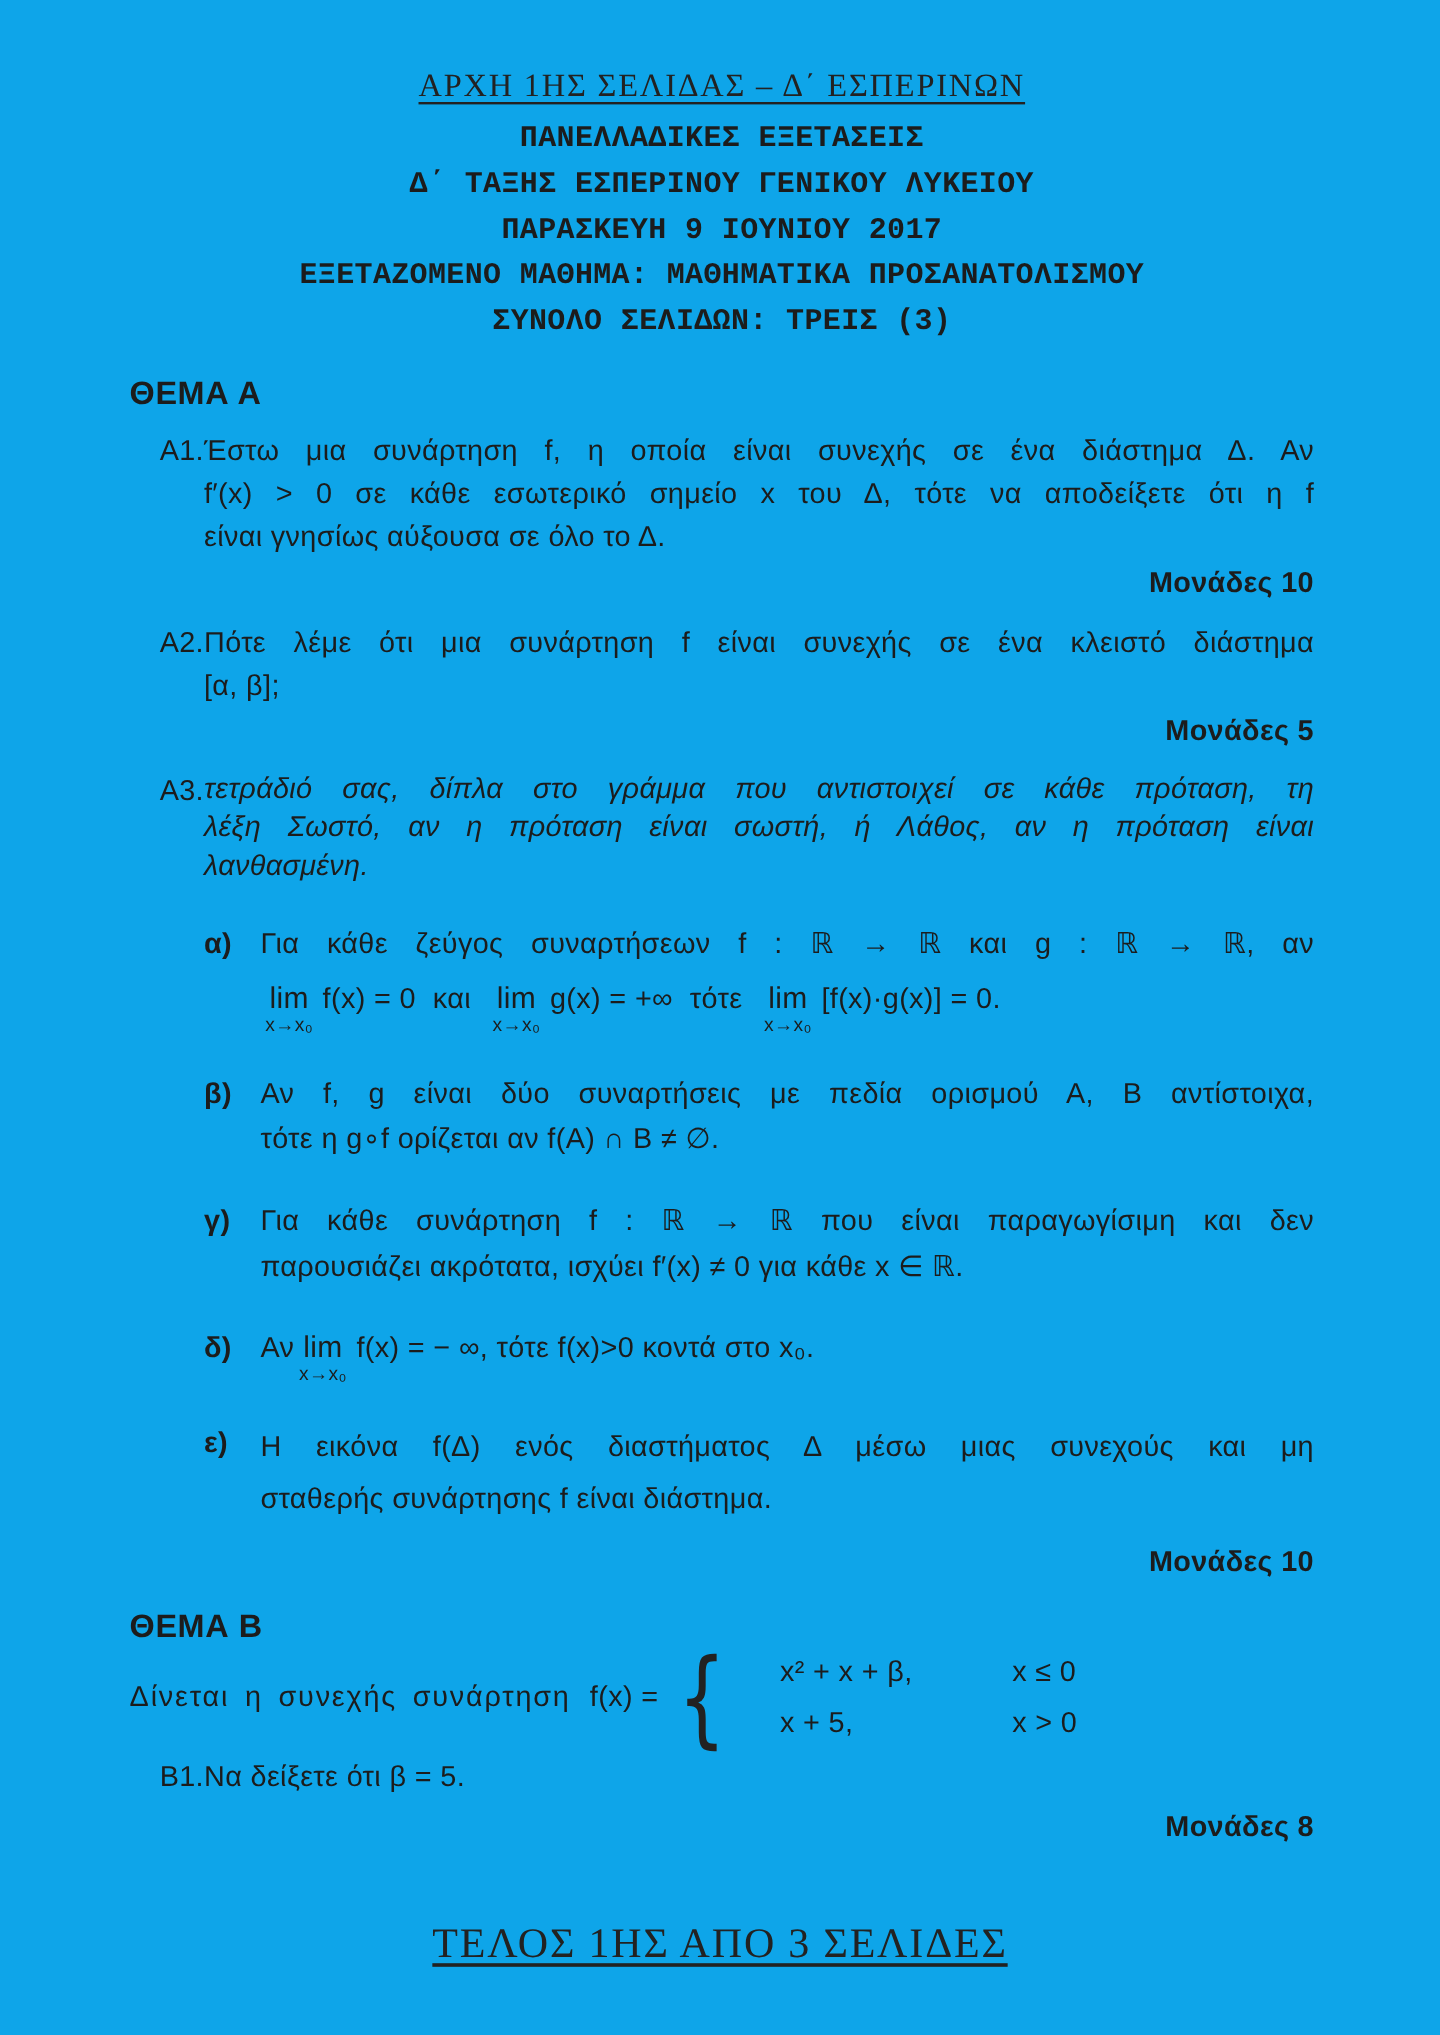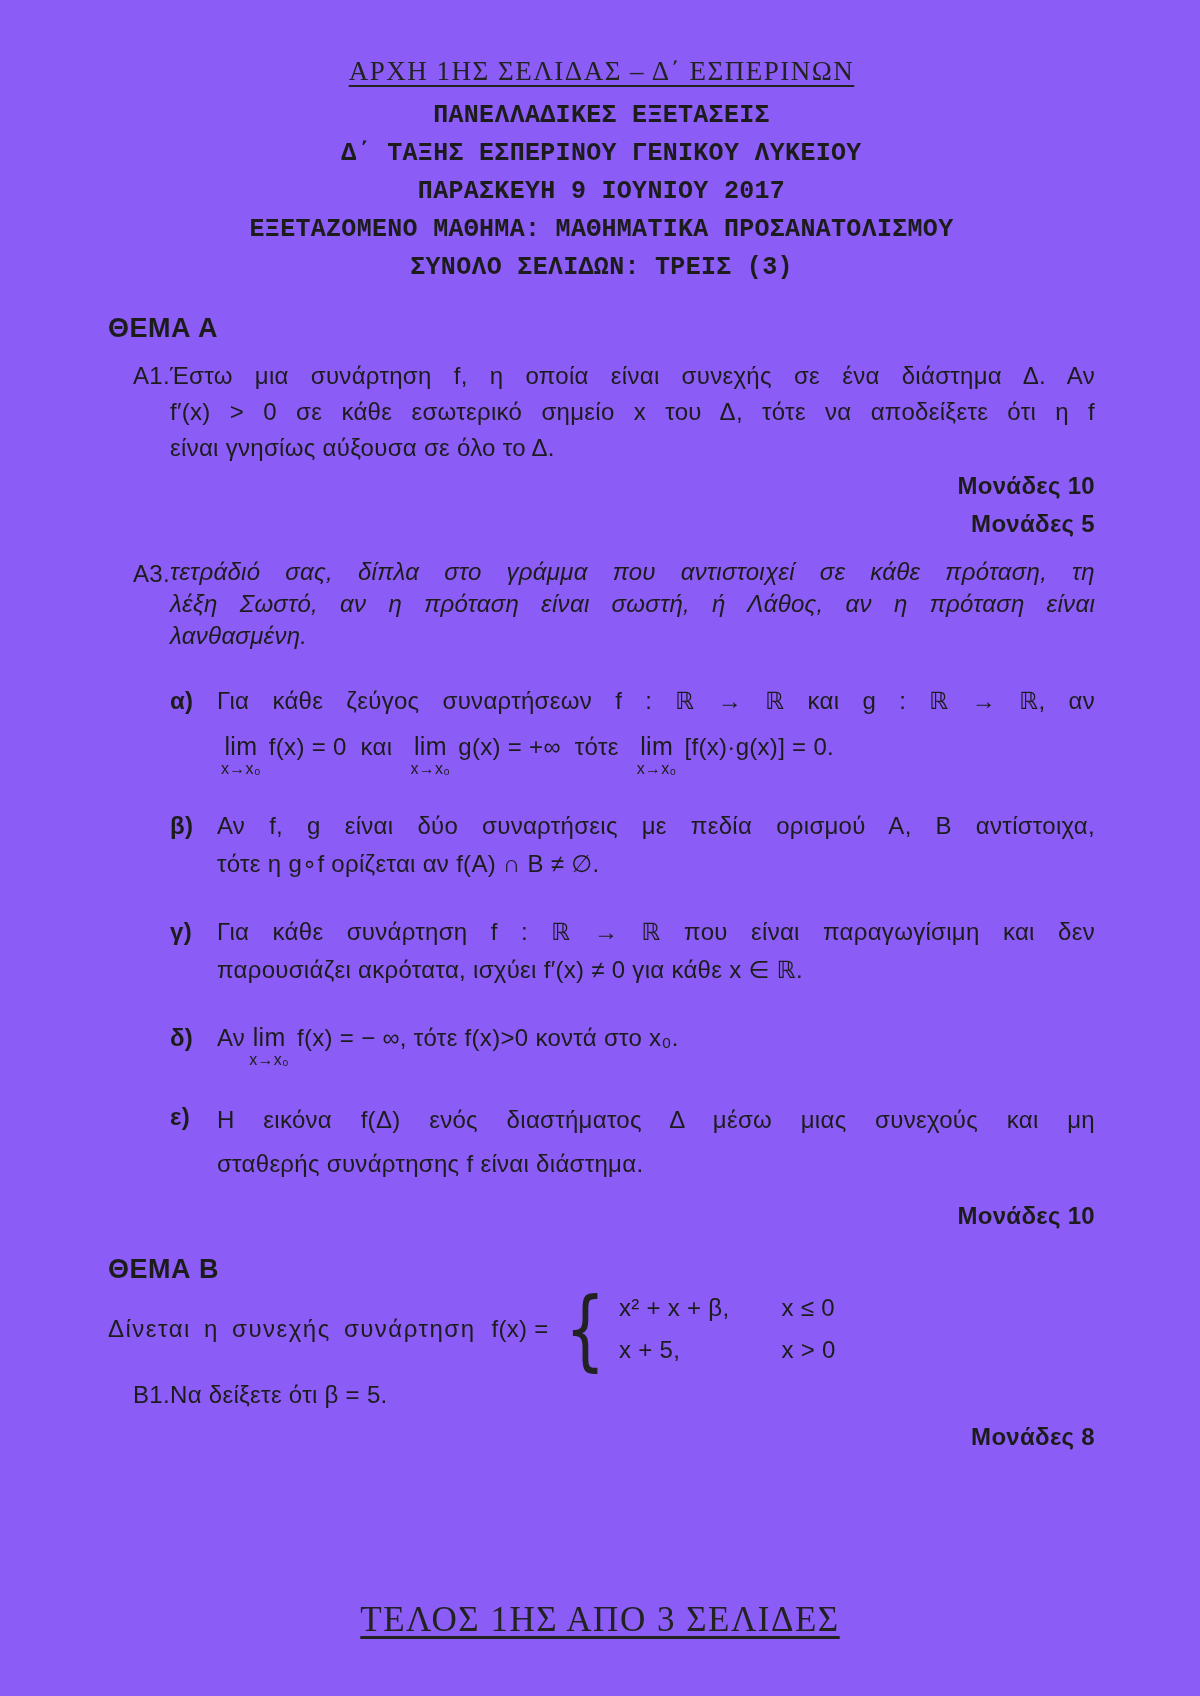--- a/index.html
+++ b/index.html
@@ -1,19 +1,19 @@
 <!DOCTYPE html>
 <html><head>
 <meta charset="utf-8">
 <style>
   * { margin:0; padding:0; box-sizing:border-box; }
   html,body { background:#ffffff; }
   .page {
     width:1200px; height:1696px; position:relative; overflow:hidden;
-    background:#8b5cf6; color:#1c1c1c;
+    background:#0ea5e9; color:#1c1c1c;
     font-family:"Liberation Sans","DejaVu Sans",sans-serif;
     font-size:24px; letter-spacing:0.3px;
   }
   .content { padding:0 105px 0 108px; }
 
   .hdr {
     margin-top:56px; text-align:center;
     font-family:"Liberation Serif","DejaVu Serif",serif;
     font-size:27px; letter-spacing:1.5px; color:#222;
   }
@@ -56,21 +56,21 @@
   .fpart { }
 
   .tb-intro { margin-top:6px; display:flex; align-items:center; }
   .intro-text { letter-spacing:1.5px; word-spacing:5px; margin-right:16px; }
   .fx { margin-right:8px;text-align:right; }
   .brace {
     font-family:"DejaVu Sans",sans-serif; font-size:88px; line-height:76px;
     transform:scaleX(0.72); transform-origin:center; font-weight:400; color:#222;
   }
   .pw { display:inline-grid; grid-template-columns:auto auto; column-gap:52px; row-gap:12px; margin-left:6px; }
-  .pw span { line-height:30px; }
+  .pw span { line-height:30px;margin-left:31px; }
 
   .b1 { margin-top:10px; }
   .marks-b { margin-top:6px; }
 
   .footer {
     position:absolute; left:0; right:0; bottom:56px; text-align:center;
     font-family:"Liberation Serif","DejaVu Serif",serif;
     font-size:35px; letter-spacing:1.5px; color:#222;
   }
 </style>
@@ -97,20 +97,27 @@
     <div class="q">
       <div class="q-label">Α1.</div>
       <div class="q-body">
         <div class="tline just">Έστω μια συνάρτηση f, η οποία είναι συνεχής σε ένα διάστημα Δ. Αν</div>
         <div class="tline just">f′(x) &gt; 0 σε κάθε εσωτερικό σημείο x του Δ, τότε να αποδείξετε ότι η f</div>
         <div class="tline">είναι γνησίως αύξουσα σε όλο το Δ.</div>
       </div>
     </div>
     <div class="marks">Μονάδες 10</div>
 
+    <div class="q">
+      <div class="q-label">Α2.</div>
+      <div class="q-body">
+        <div class="tline just">Πότε λέμε ότι μια συνάρτηση f είναι συνεχής σε ένα κλειστό διάστημα</div>
+        <div class="tline">[α, β];</div>
+      </div>
+    </div>
     <div class="marks">Μονάδες 5</div>
 
     <div class="q a3">
       <div class="q-label">Α3.</div>
       <div class="q-body">
         <div class="tline just">τετράδιό σας, δίπλα στο γράμμα που αντιστοιχεί σε κάθε πρόταση, τη</div>
         <div class="tline just"><span>λέξη </span><span class="bold">Σωστό</span><span>, αν η πρόταση είναι σωστή, ή </span><span class="bold">Λάθος</span><span>, αν η πρόταση είναι</span></div>
         <div class="tline">λανθασμένη.</div>
       </div>
     </div>

